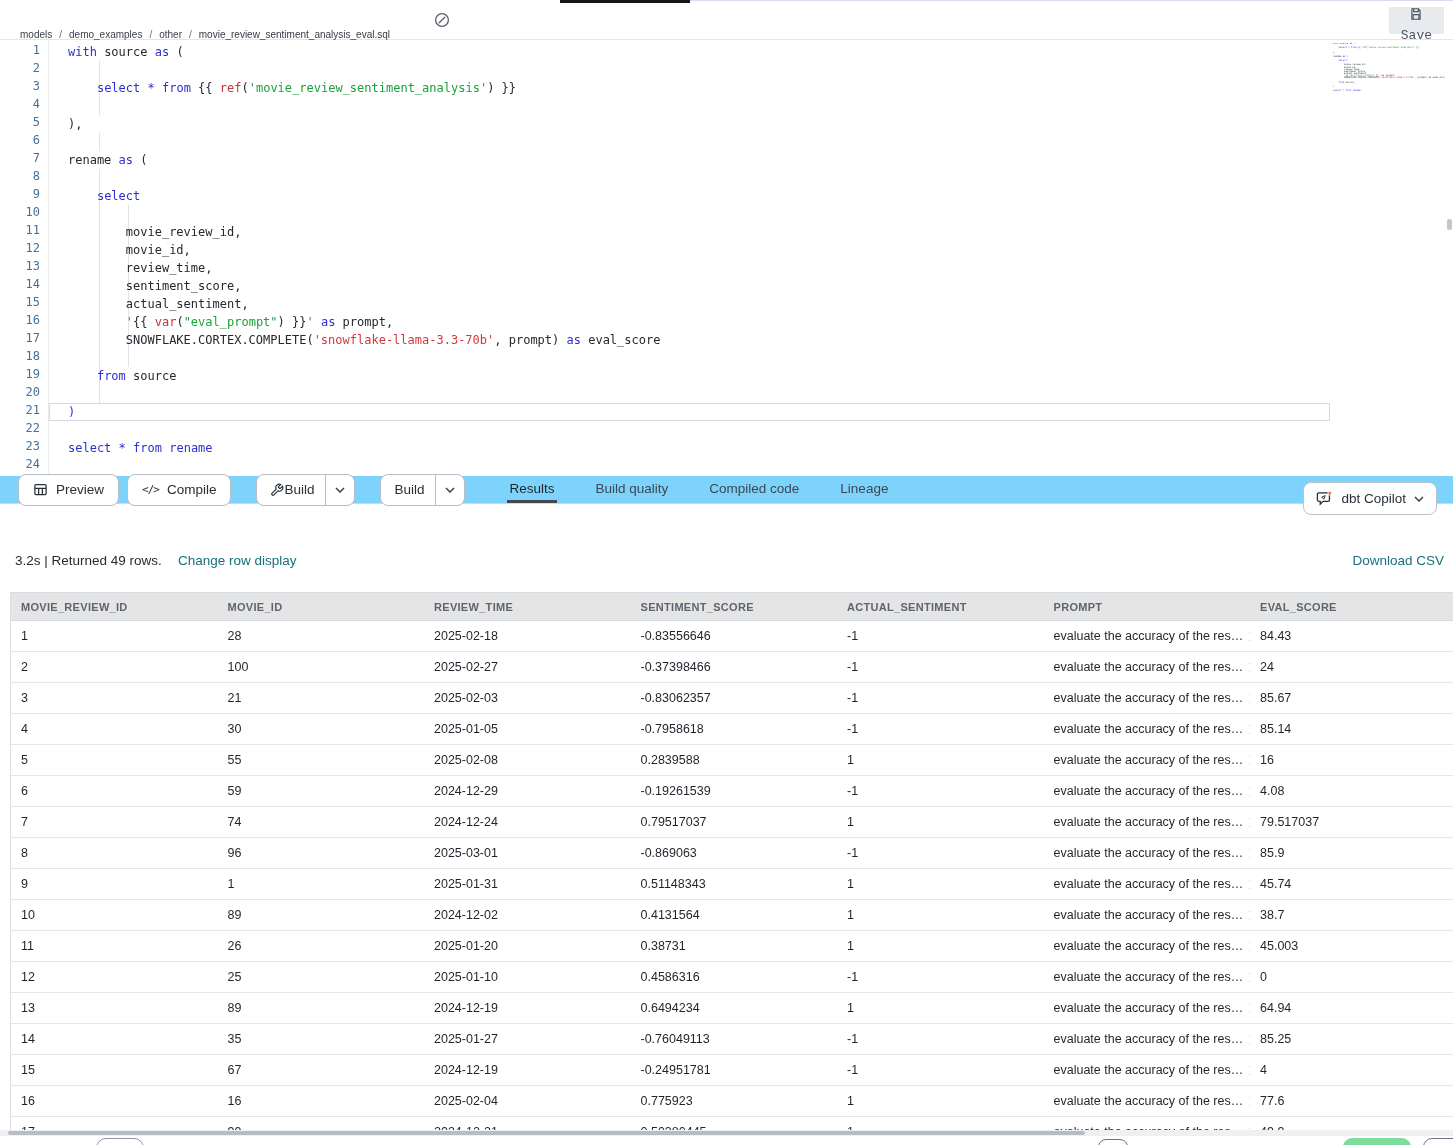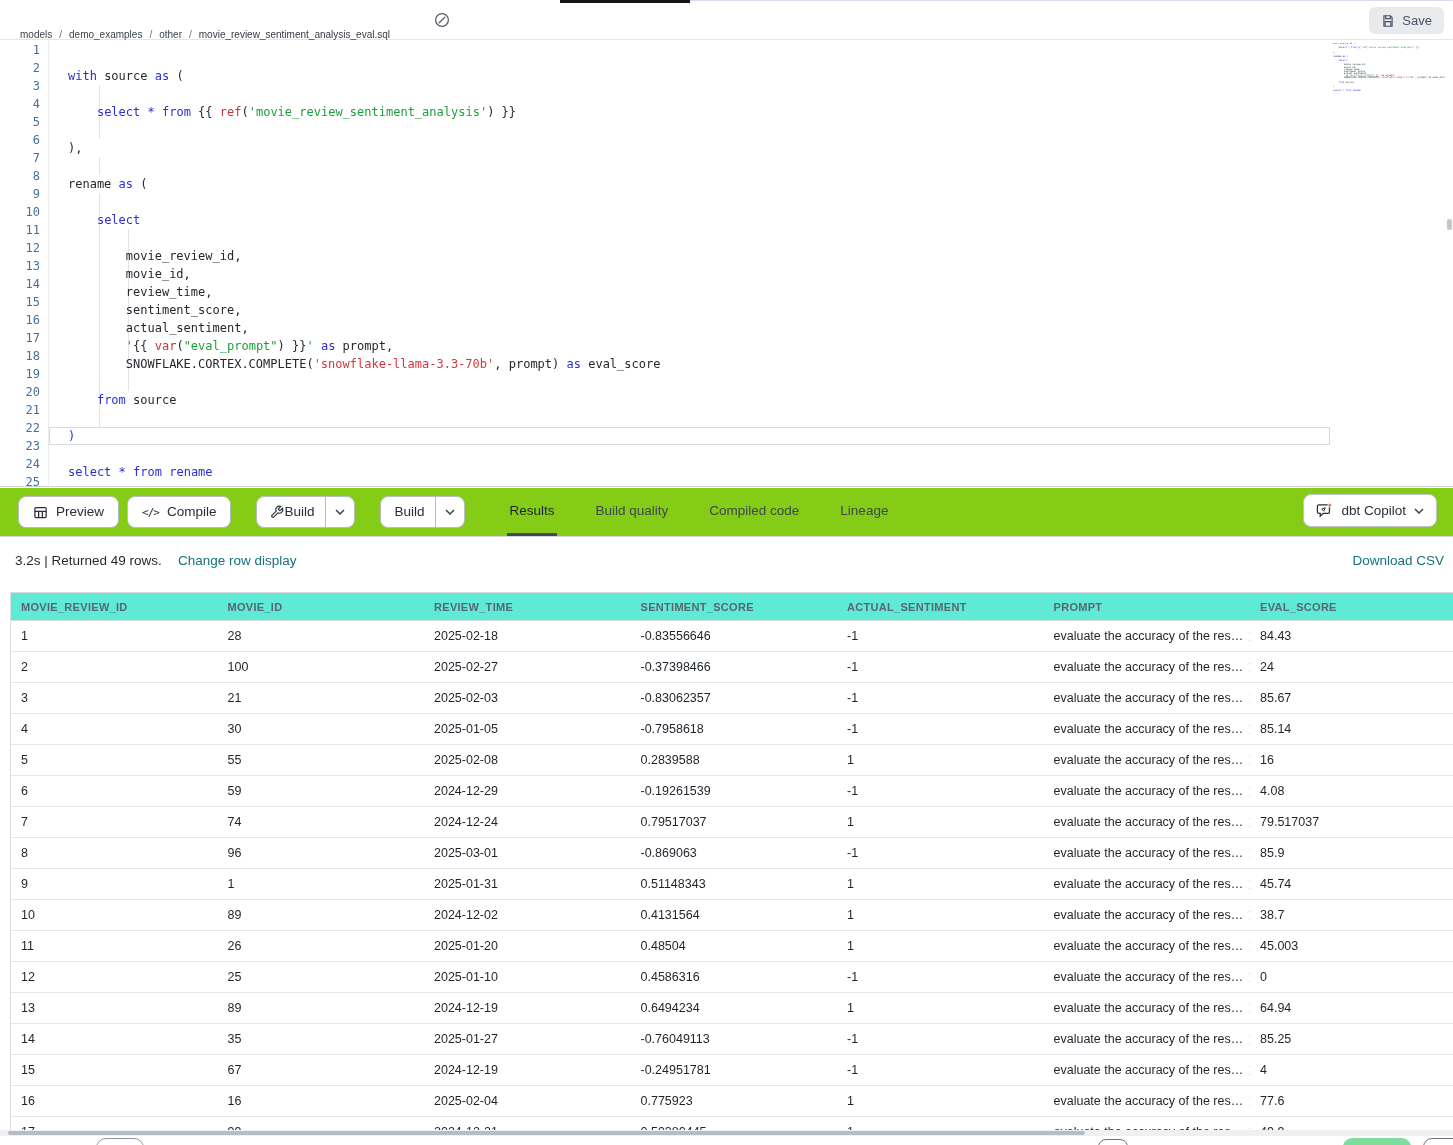--- a/index.html
+++ b/index.html
@@ -8,41 +8,41 @@
 
   
   .topbar{position:absolute;top:0;left:0;right:0;height:40px;background:#fff;border-bottom:1px solid #e3e6ea;}
   .top-dark-strip{position:absolute;top:0;left:560px;width:130px;height:3px;background:#15161a;}
   .top-lav-line{position:absolute;top:0;left:690px;right:0;height:1px;background:#dcdaf0;}
   .breadcrumb{position:absolute;left:20px;top:0;height:40px;display:flex;align-items:flex-end;font-size:10px;color:#3c434d;}
   .bc-sep{margin:0 7px;color:#6b737e;}
   .bc-item.last{color:#343b45;}
   .docs-icon{position:absolute;left:433px;top:11px;width:18px;height:18px;display:flex;align-items:center;justify-content:center;}
   .save-btn{position:absolute;right:9px;top:7px;height:27px;padding:0 12px;display:flex;align-items:center;gap:7px;
-            background:#e8eaee;border:none;border-radius:6px;font-size:13px;color:#4a5366;cursor:pointer;font-family:Liberation Sans, sans-serif;}
+            background:#e8eaee;border:none;border-radius:1px;font-size:13px;color:#4a5366;cursor:pointer;font-family:Liberation Mono, monospace;flex-direction:column;}
 
   
   .editor{position:absolute;top:41px;left:0;right:0;height:446px;border-bottom:1px solid #cfd4d9;overflow:hidden;background:#fff;}
   .editor-inner{display:flex;height:100%;}
   .gutter{width:49px;border-right:1px solid #ececec;padding-top:2px;flex:none;}
   .gutter .gl{height:18px;line-height:18px;text-align:right;padding-right:8px;
               font:12px "DejaVu Sans Mono", monospace;color:#44709d;}
-  .code{flex:1;position:relative;padding:2px 0 0 19px;font:12px "DejaVu Sans Mono", monospace;color:#24292e;margin-top:24px;}
+  .code{flex:1;position:relative;padding:2px 0 0 19px;font:12px "DejaVu Sans Mono", monospace;color:#24292e;}
   .code .cl{height:18px;line-height:18px;white-space:pre;position:relative;z-index:2;}
   .tok-k{color:#2b30d3;} .tok-f{color:#c13438;} .tok-s{color:#1da13b;} .tok-r{color:#d2393d;}
   .indent-guide{position:absolute;width:1px;background:#e0e3e8;z-index:1;}
   .active-line{position:absolute;left:0;top:362px;width:1281px;height:18px;border:1px solid #d6dade;z-index:1;}
   .minimap{position:absolute;right:8px;top:2px;width:112px;height:54px;overflow:hidden;
            font:2.3px "DejaVu Sans Mono", monospace;color:#24292e;z-index:3;}
   .minimap .cl{height:2.15px;line-height:2.15px;white-space:pre;}
   .v-scroll{position:absolute;right:0;top:0;width:7px;height:100%;}
   .v-thumb{position:absolute;right:1px;top:178px;width:5px;height:11px;background:#c4c8cc;border-radius:2px;}
 
   
-  .toolbar{position:absolute;top:488px;left:0;right:0;height:49px;border-bottom:1px solid #d3d8dd;display:flex;align-items:center;padding-left:18px;background:#84cc16;}
+  .toolbar{position:absolute;top:476px;left:0;right:0;height:28px;border-bottom:1px solid #d3d8dd;display:flex;align-items:center;padding-left:18px;background:#7dd3fc;}
   .btn{display:inline-flex;align-items:center;height:32px;background:#fff;border:1px solid #b6bdc6;border-radius:8px;
        font-size:13.5px;color:#272e36;cursor:pointer;font-family:inherit;}
   .btn .lbl{line-height:1;}
   .btn.simple{padding:0 14px;gap:8px;}
   .btn.split{padding:0;overflow:hidden;}
   .split .main{display:flex;align-items:center;padding:0 11px 0 13px;height:100%;}
   .split .caret{border-left:1px solid #b6bdc6;padding:0 9px;height:100%;display:flex;align-items:center;}
   .mgap{margin-left:8px;} .lgap{margin-left:25px;}
   .code-glyph{font-family:"DejaVu Sans Mono",monospace;font-size:11px;color:#2a3037;letter-spacing:-1px;}
   .tabs{display:flex;height:100%;margin-left:42px;gap:37px;}
@@ -56,21 +56,21 @@
   .statusrow{position:absolute;top:534px;left:0;right:0;height:56px;}
   .stats{position:absolute;left:15px;top:19px;font-size:13.5px;color:#252a30;}
   .link{font-size:13.5px;color:#17707c;cursor:pointer;}
   .change-link{position:absolute;left:178px;top:19px;}
   .download-link{position:absolute;right:9px;top:19px;}
 
   
   .tablewrap{position:absolute;top:592px;left:10px;right:0;height:538px;overflow:hidden;border-left:1px solid #dbdfe4;}
   table{border-collapse:collapse;table-layout:fixed;width:1460px;}
   col.c{width:206.5px;}
-  thead th{height:28px;background:#5eead4;border-top:1px solid #d8dce0;border-bottom:1px solid #d8dce0;
+  thead th{height:28px;background:#e5e5e5;border-top:1px solid #d8dce0;border-bottom:1px solid #d8dce0;
            font-size:11px;font-weight:700;color:#5c6670;letter-spacing:.3px;text-align:left;padding:0 0 0 10px;}
   tbody td{height:30px;border-bottom:1px solid #e3e6ea;font-size:12.5px;color:#1f242a;padding:0 0 0 10px;white-space:nowrap;overflow:hidden;}
   .prompt-cell{display:flex;align-items:center;gap:6px;height:30px;}
   .prompt-chev{flex:none;display:flex;align-items:center;cursor:pointer;}
 
   
   .scrollstrip{position:absolute;top:1130px;left:0;right:0;height:6px;background:#eef0f2;}
   .scrollthumb{position:absolute;left:8px;top:1px;width:1077px;height:4px;background:#b7bdc3;border-radius:2px;cursor:pointer;}
   .bottombits{position:absolute;top:1136px;left:0;right:0;height:9px;background:#fff;}
   .pb{position:absolute;border-radius:10px;}
@@ -473,21 +473,21 @@
                 </svg>
 </span>
             </div>
           </td>
           <td>38.7</td>
         </tr>
         <tr>
           <td>11</td>
           <td>26</td>
           <td>2025-01-20</td>
-          <td>0.48504</td>
+          <td>0.38731</td>
           <td>1</td>
           <td>
             <div class="prompt-cell">
               <span>evaluate the accuracy of the res…</span>
               <span class="prompt-chev">
   <svg width="7" height="11" viewBox="0 0 7 11">
                   <path d="M1 1.2l4.6 4.3L1 9.8" fill="none" stroke="#343b42" stroke-width="1.4"></path>
                 </svg>
 </span>
             </div>

